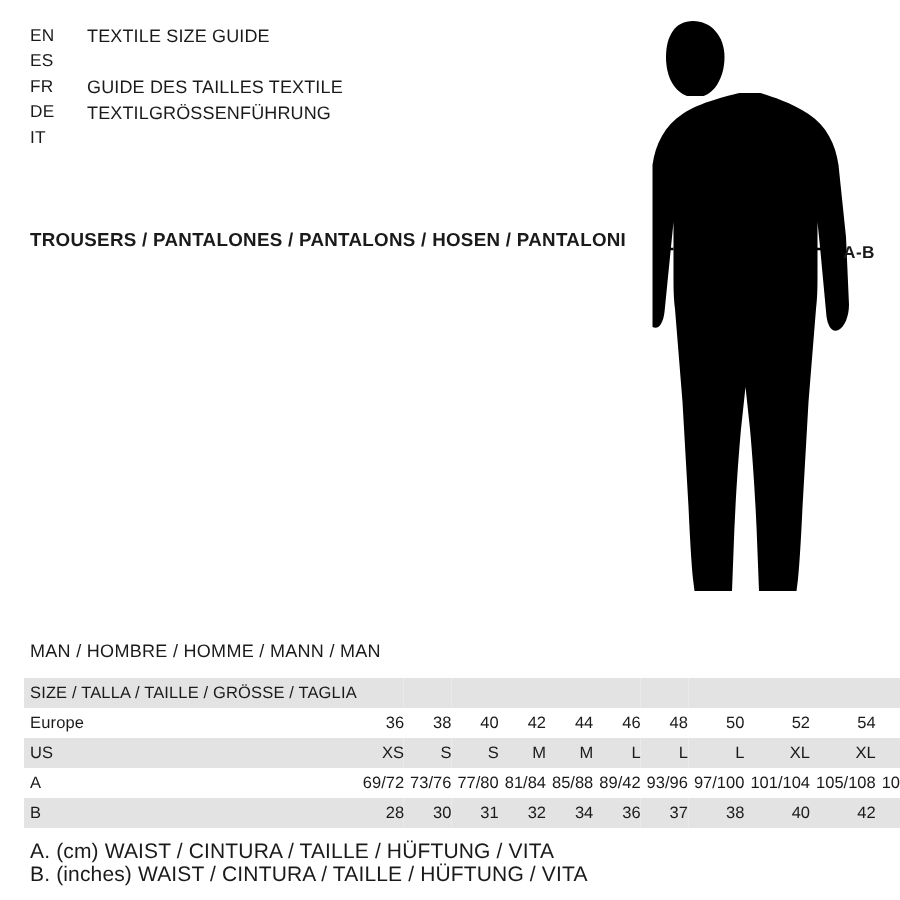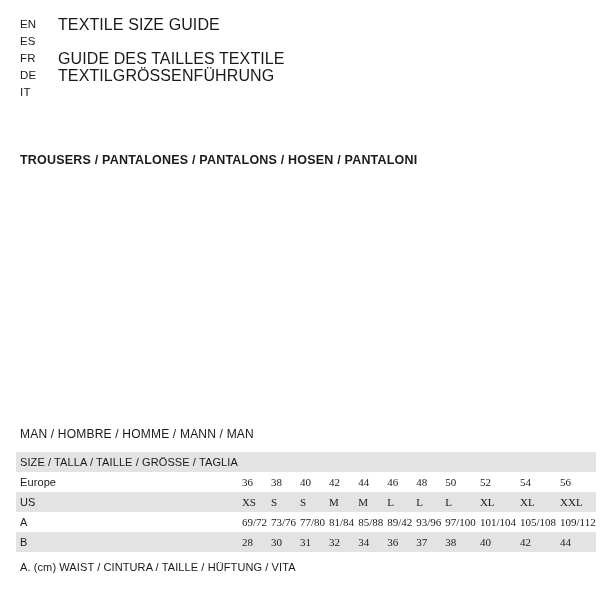--- a/index.html
+++ b/index.html
@@ -33,21 +33,21 @@
     align-items: flex-end;
     height: 17px;
     line-height: 17px;
   }
   .lang-code {
     width: 38px;
     font-size: 11.5px;
     letter-spacing: 0.2px;
   }
   .lang-text {
-    font-size: 16px;
+    font-size: 12px;
     letter-spacing: 0.1px;
   }
 
   .section-title {
     position: absolute;
     left: 20px;
     top: 110px;
     font-size: 12.5px;
     font-weight: bold;
     letter-spacing: 0.2px;
@@ -102,29 +102,28 @@
   }
   table.size-table tr.plain {
     background: #ffffff;
   }
   td.label-col {
     width: 86px;
     letter-spacing: 0.1px;
   }
   td.val {
     width: 48px;
-    text-align: left;
-    font-family: Liberation Serif, serif;
+    text-align: right;
   }
 
   .footnotes {
     position: absolute;
     left: 20px;
     top: 560px;
-    font-size: 11px;
+    font-size: 14px;
     line-height: 15px;
     letter-spacing: 0.1px;
   }
 </style>
 </head>
 <body>
 
 <div class="page">
 
   <div class="lang-list">
@@ -143,20 +142,70 @@
       <div class="lang-code">DE</div>
       <div class="lang-text">TEXTILGRÖSSENFÜHRUNG</div>
     </div>
     <div class="lang-row">
       <div class="lang-code">IT</div>
     </div>
   </div>
 
   <div class="section-title">TROUSERS / PANTALONES / PANTALONS / HOSEN / PANTALONI</div>
 
+  <div class="figure-wrap">
+    <svg class="figure-svg" width="190" height="400" viewBox="0 0 190 400">
+
+      <path fill="#000000" d="M62,6 C74,6 83,16 83,30 C83,44 76,54 69,56 L58,56 C50,53 44,44 44,30 C44,16 50,6 62,6 Z"></path>
+
+      <path fill="#000000" d="
+        M58,54
+        L72,54
+        C78,56 92,60 104,68
+        C116,76 122,88 124,102
+        L129,150
+        L131,195
+        C131,203 128,210 124,212
+        C120,214 117,210 116,203
+        L112,160
+        L110,140
+        L110,176
+        C110,182 110,190 109,198
+        L104,260
+        L100,330
+        C99,352 98,368 97,378
+        L96,386
+        L71,386
+        L70,360
+        C69,330 67,300 65,278
+        L62,250
+        L59,278
+        C57,300 55,330 54,360
+        L53,386
+        L28,386
+        L27,378
+        C26,368 25,352 24,330
+        L20,260
+        L15,198
+        C14,190 14,182 14,176
+        L14,140
+        L12,160
+        L8,200
+        C7,208 4,212 0,210
+        L0,102
+        C2,88 8,76 20,68
+        C32,60 50,56 58,54 Z" transform="translate(35,0)"></path>
+
+      <line x1="44" y1="158" x2="158" y2="158" stroke="#000000" stroke-width="1.6" stroke-dasharray="5,4"></line>
+
+      <line x1="44" y1="152" x2="44" y2="164" stroke="#000000" stroke-width="1.4"></line>
+      <line x1="158" y1="152" x2="158" y2="164" stroke="#000000" stroke-width="1.4"></line>
+    </svg>
+    <div class="ab-label">A-B</div>
+  </div>
 
   <div class="table-title">MAN / HOMBRE / HOMME / MANN / MAN</div>
 
   <table class="size-table">
     <tbody>
       <tr class="shaded">
         <td class="label-col">SIZE / TALLA / TAILLE / GRÖSSE / TAGLIA</td>
         <td class="val"></td>
         <td class="val"></td>
         <td class="val"></td>
@@ -223,15 +272,16 @@
         <td class="val">38</td>
         <td class="val">40</td>
         <td class="val">42</td>
         <td class="val">44</td>
       </tr>
     </tbody>
   </table>
 
   <div class="footnotes">
     <div>A. (cm) WAIST / CINTURA / TAILLE / HÜFTUNG / VITA</div>
+    <div>B. (inches) WAIST / CINTURA / TAILLE / HÜFTUNG / VITA</div>
   </div>
 
 </div>
 
 </body></html>

